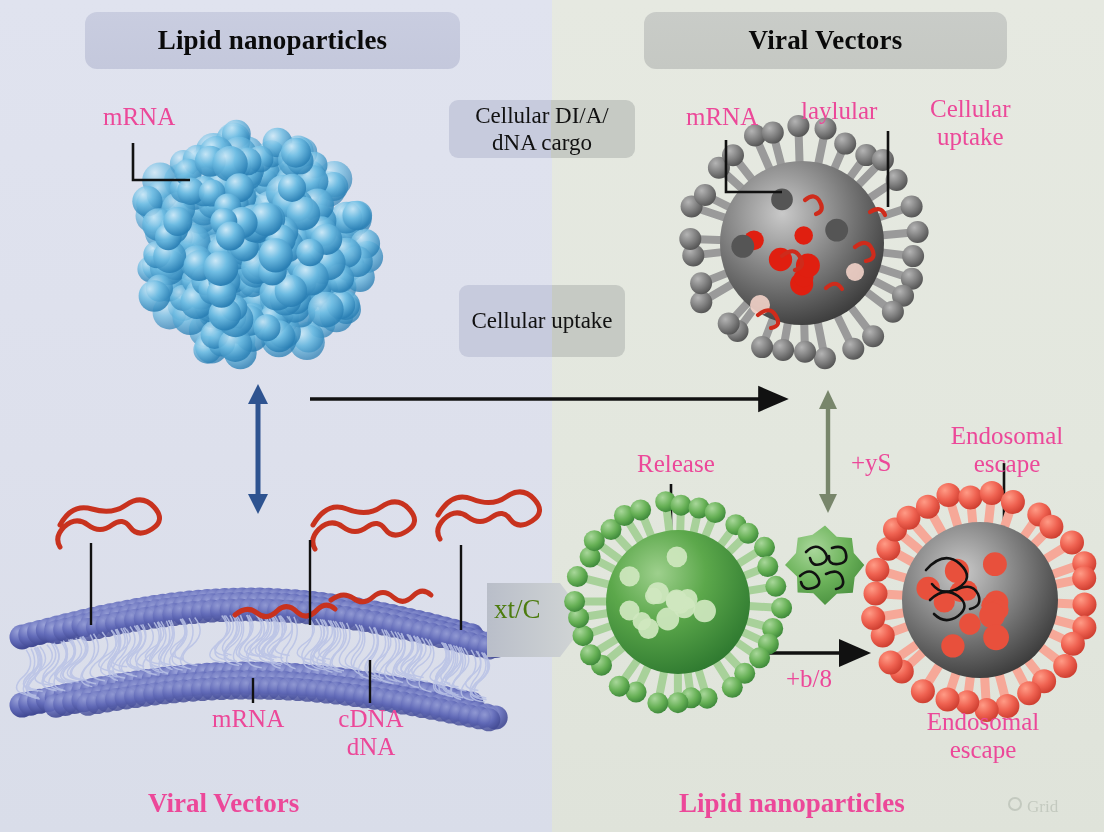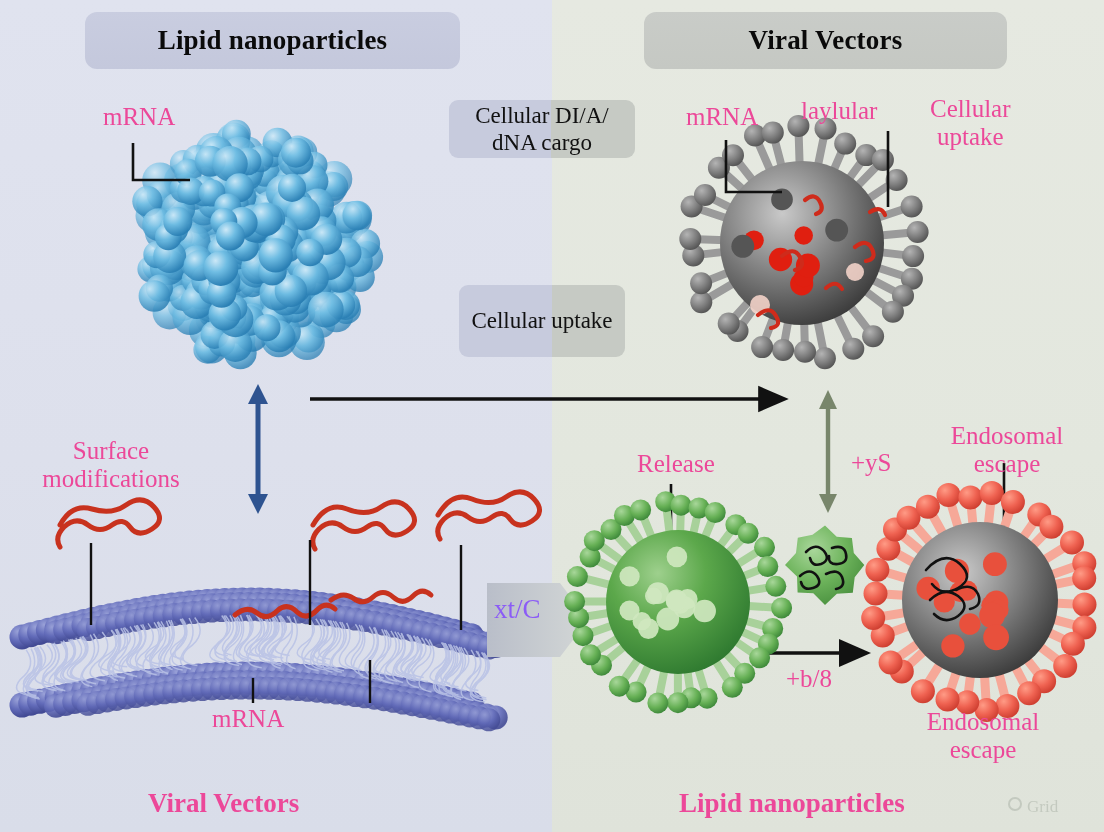--- a/index.html
+++ b/index.html
@@ -87,21 +87,21 @@
     position: absolute; left: 1008px; top: 797px;
     font-size: 17px; color: rgba(140,148,138,0.33);
     display: flex; gap: 5px;
   }
   #watermark .wm-circle {
     width: 14px; height: 14px; border-radius: 50%;
     border: 2px solid rgba(140,148,138,0.33);
   }
   .chev-label {
     position: absolute; left: 494px; top: 594px;
-    font-size: 27px; color: #8b5cf6;
+    font-size: 27px; color: #4d7c0f;
   }
 </style>
 </head>
 <body>
 
 <div id="stage">
 
   <div class="bg-left"></div>
   <div class="bg-right"></div>
 
@@ -1301,23 +1301,23 @@
         <path d="M956,590 q16,-8 22,4 q5,12 -8,15"></path>
       </g>
     </g>
   </svg>
 
   <div class="lbl" id="lbl-mrna-lnp">mRNA</div>
   <div class="lbl" id="lbl-mrna-virus">mRNA</div>
   <div class="lbl" id="lbl-laylular">laylular</div>
   <div class="lbl" id="lbl-cell-uptake">Cellular
 uptake</div>
-  <div class="lbl" id="lbl-surface">Surface
-modifications</div>
   <div class="lbl" id="lbl-mrna-bot">mRNA</div>
+  <div class="lbl" id="lbl-cdna-bot">cDNA
+dNA</div>
   <div class="lbl" id="lbl-release">Release</div>
   <div class="lbl" id="lbl-endo-top">Endosomal
 escape</div>
   <div class="lbl" id="lbl-endo-bot">Endosomal
 escape</div>
   <div class="lbl" id="lbl-ys">+yS</div>
   <div class="lbl" id="lbl-b2">+b/8</div>
   <div class="chev-label">xt/C</div>
 
   <div class="lbl bold" id="lbl-vv-bottom">Viral Vectors</div>

